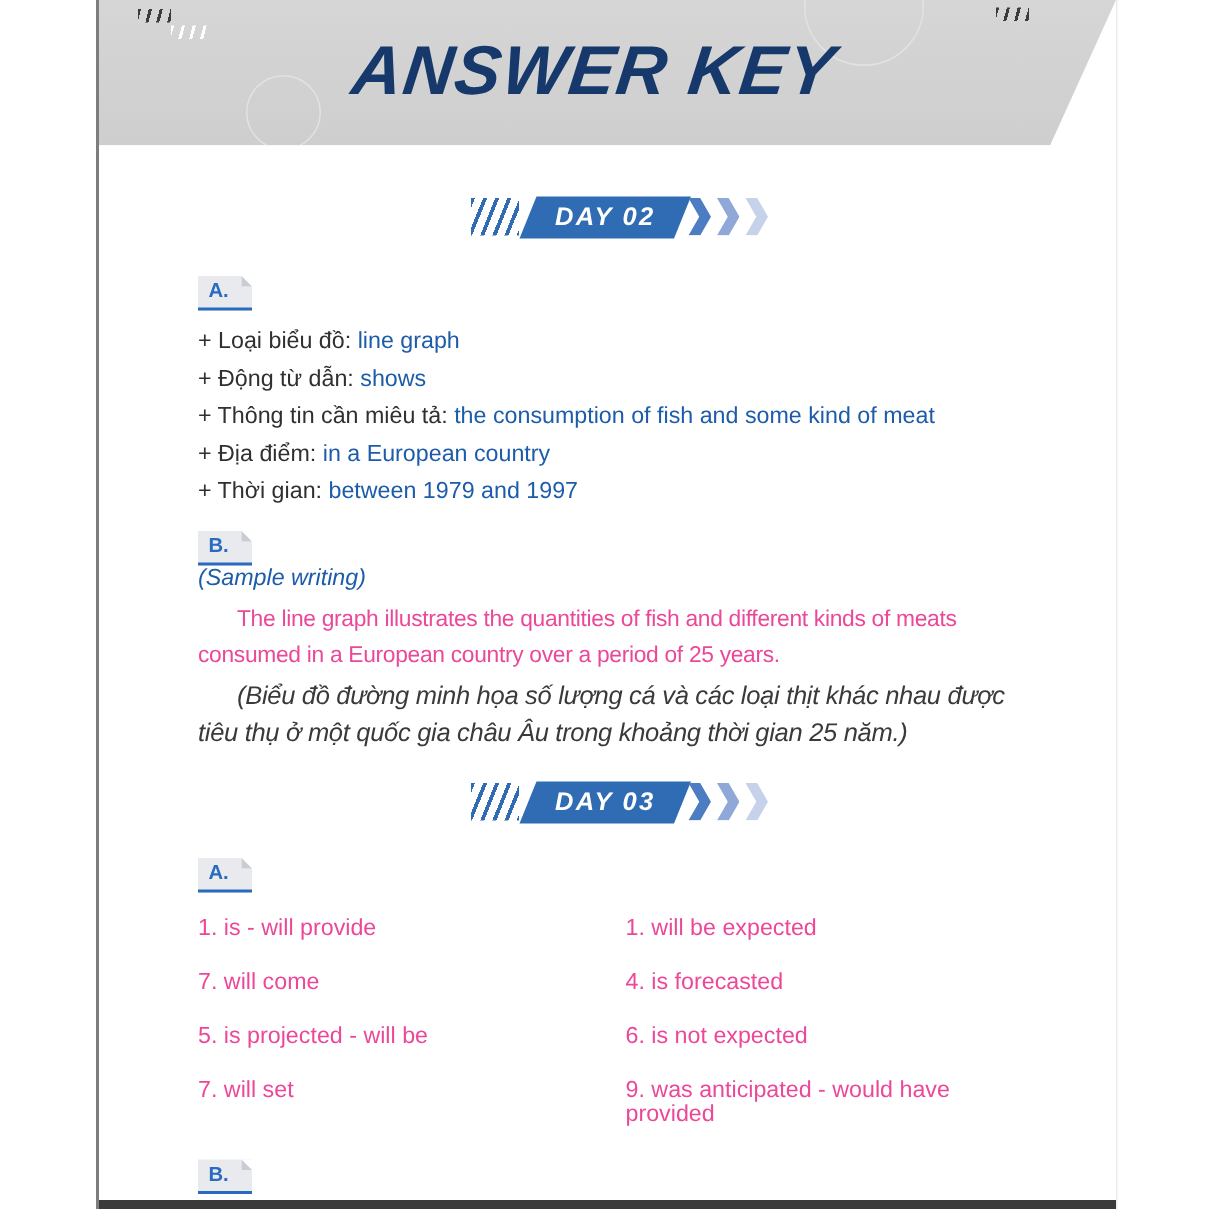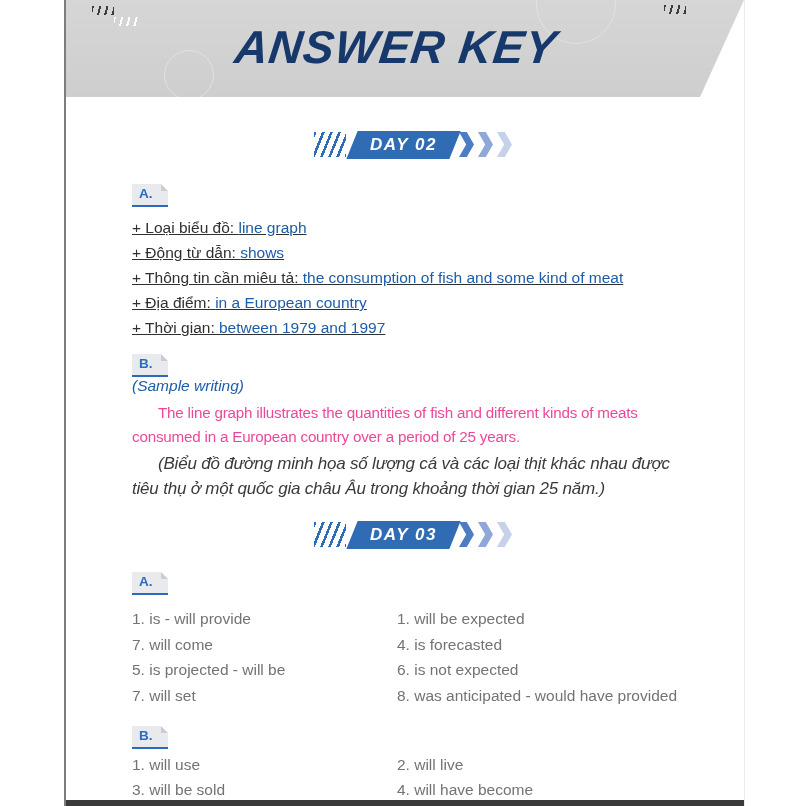--- a/index.html
+++ b/index.html
@@ -47,29 +47,29 @@
   .chev1{background:#4c7cc2;} .chev2{background:#8fa8d8;} .chev3{background:#c6d1ea;}
 
   
   .tab{position:relative;width:36px;height:21px;background:#e8eaed;border-bottom:2px solid #2a6bbf;}
   .tab-label{position:absolute;left:7px;top:2px;font-size:13.5px;font-weight:bold;color:#2a6bbf;}
   .tab-fold{position:absolute;top:0;right:0;width:0;height:0;
     border-top:7px solid #ffffff;border-left:7px solid #c9cdd3;}
 
   
   .items{margin-top:8px;font-size:15.5px;color:#303030;}
-  .items .item{line-height:25px;text-decoration:underline;}
+  .items .item{line-height:25px;}
   .ans{color:#1d5ca9;}
   .subtitle{font-size:15.5px;font-style:italic;color:#1d5ca9;}
   .para{margin-top:6px;font-size:15.2px;line-height:23.5px;color:#ec4899;
     text-indent:26px;letter-spacing:-0.2px;}
   .trans{margin-top:4px;font-size:17px;line-height:24.5px;color:#3a3a3a;
     font-style:italic;text-indent:26px;letter-spacing:-0.2px;}
   .grid{display:grid;grid-template-columns:265px 1fr;row-gap:9.5px;
-    font-size:15.5px;color:#737373;margin-top:16px;line-height:16px;}
+    font-size:15.5px;color:#ec4899;margin-top:16px;line-height:16px;gap:20px;}
   .bottom-bar{position:absolute;left:0;bottom:0;width:100%;height:6px;background:#3a3a3a;}
 </style>
 </head>
 <body>
 
 <div class="sheet">
 
   <div class="banner">
     <span class="speed speed-dark-left"></span>
     <span class="speed speed-white-left"></span>
@@ -129,21 +129,21 @@
     </div>
 
     <div class="grid">
       <span>1. is - will provide</span>
       <span>1. will be expected</span>
       <span>7. will come</span>
       <span>4. is forecasted</span>
       <span>5. is projected - will be</span>
       <span>6. is not expected</span>
       <span>7. will set</span>
-      <span>8. was anticipated - would have provided</span>
+      <span>9. was anticipated - would have provided</span>
     </div>
 
     <div class="tab" style="margin-top:22px;">
       <span class="tab-fold"></span>
       <span class="tab-label">B.</span>
     </div>
 
     <div class="grid" style="margin-top:8px;">
       <span>1. will use</span>
       <span>2. will live</span>

